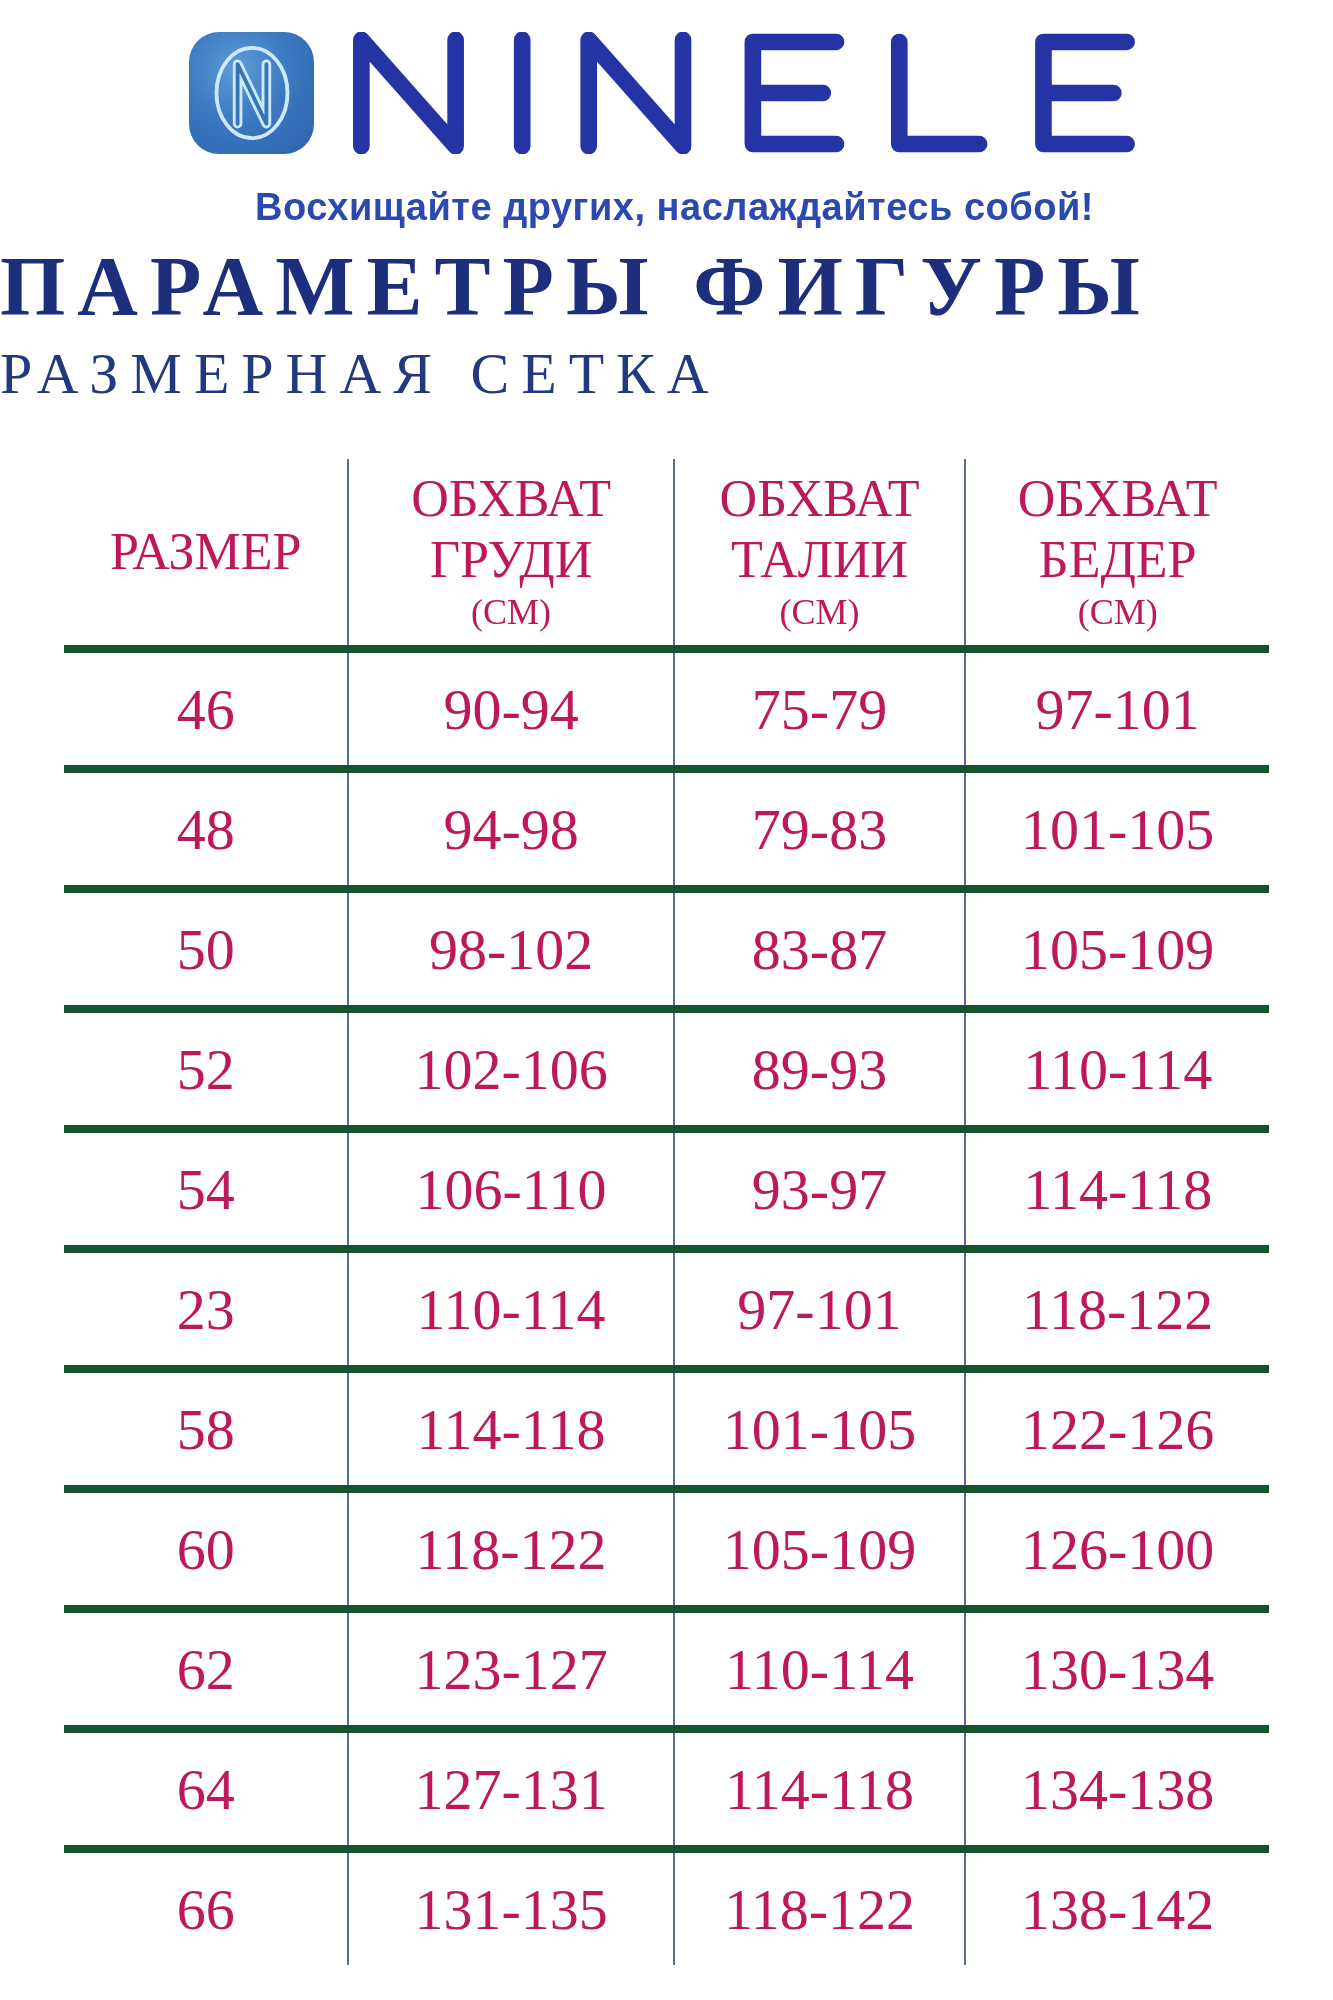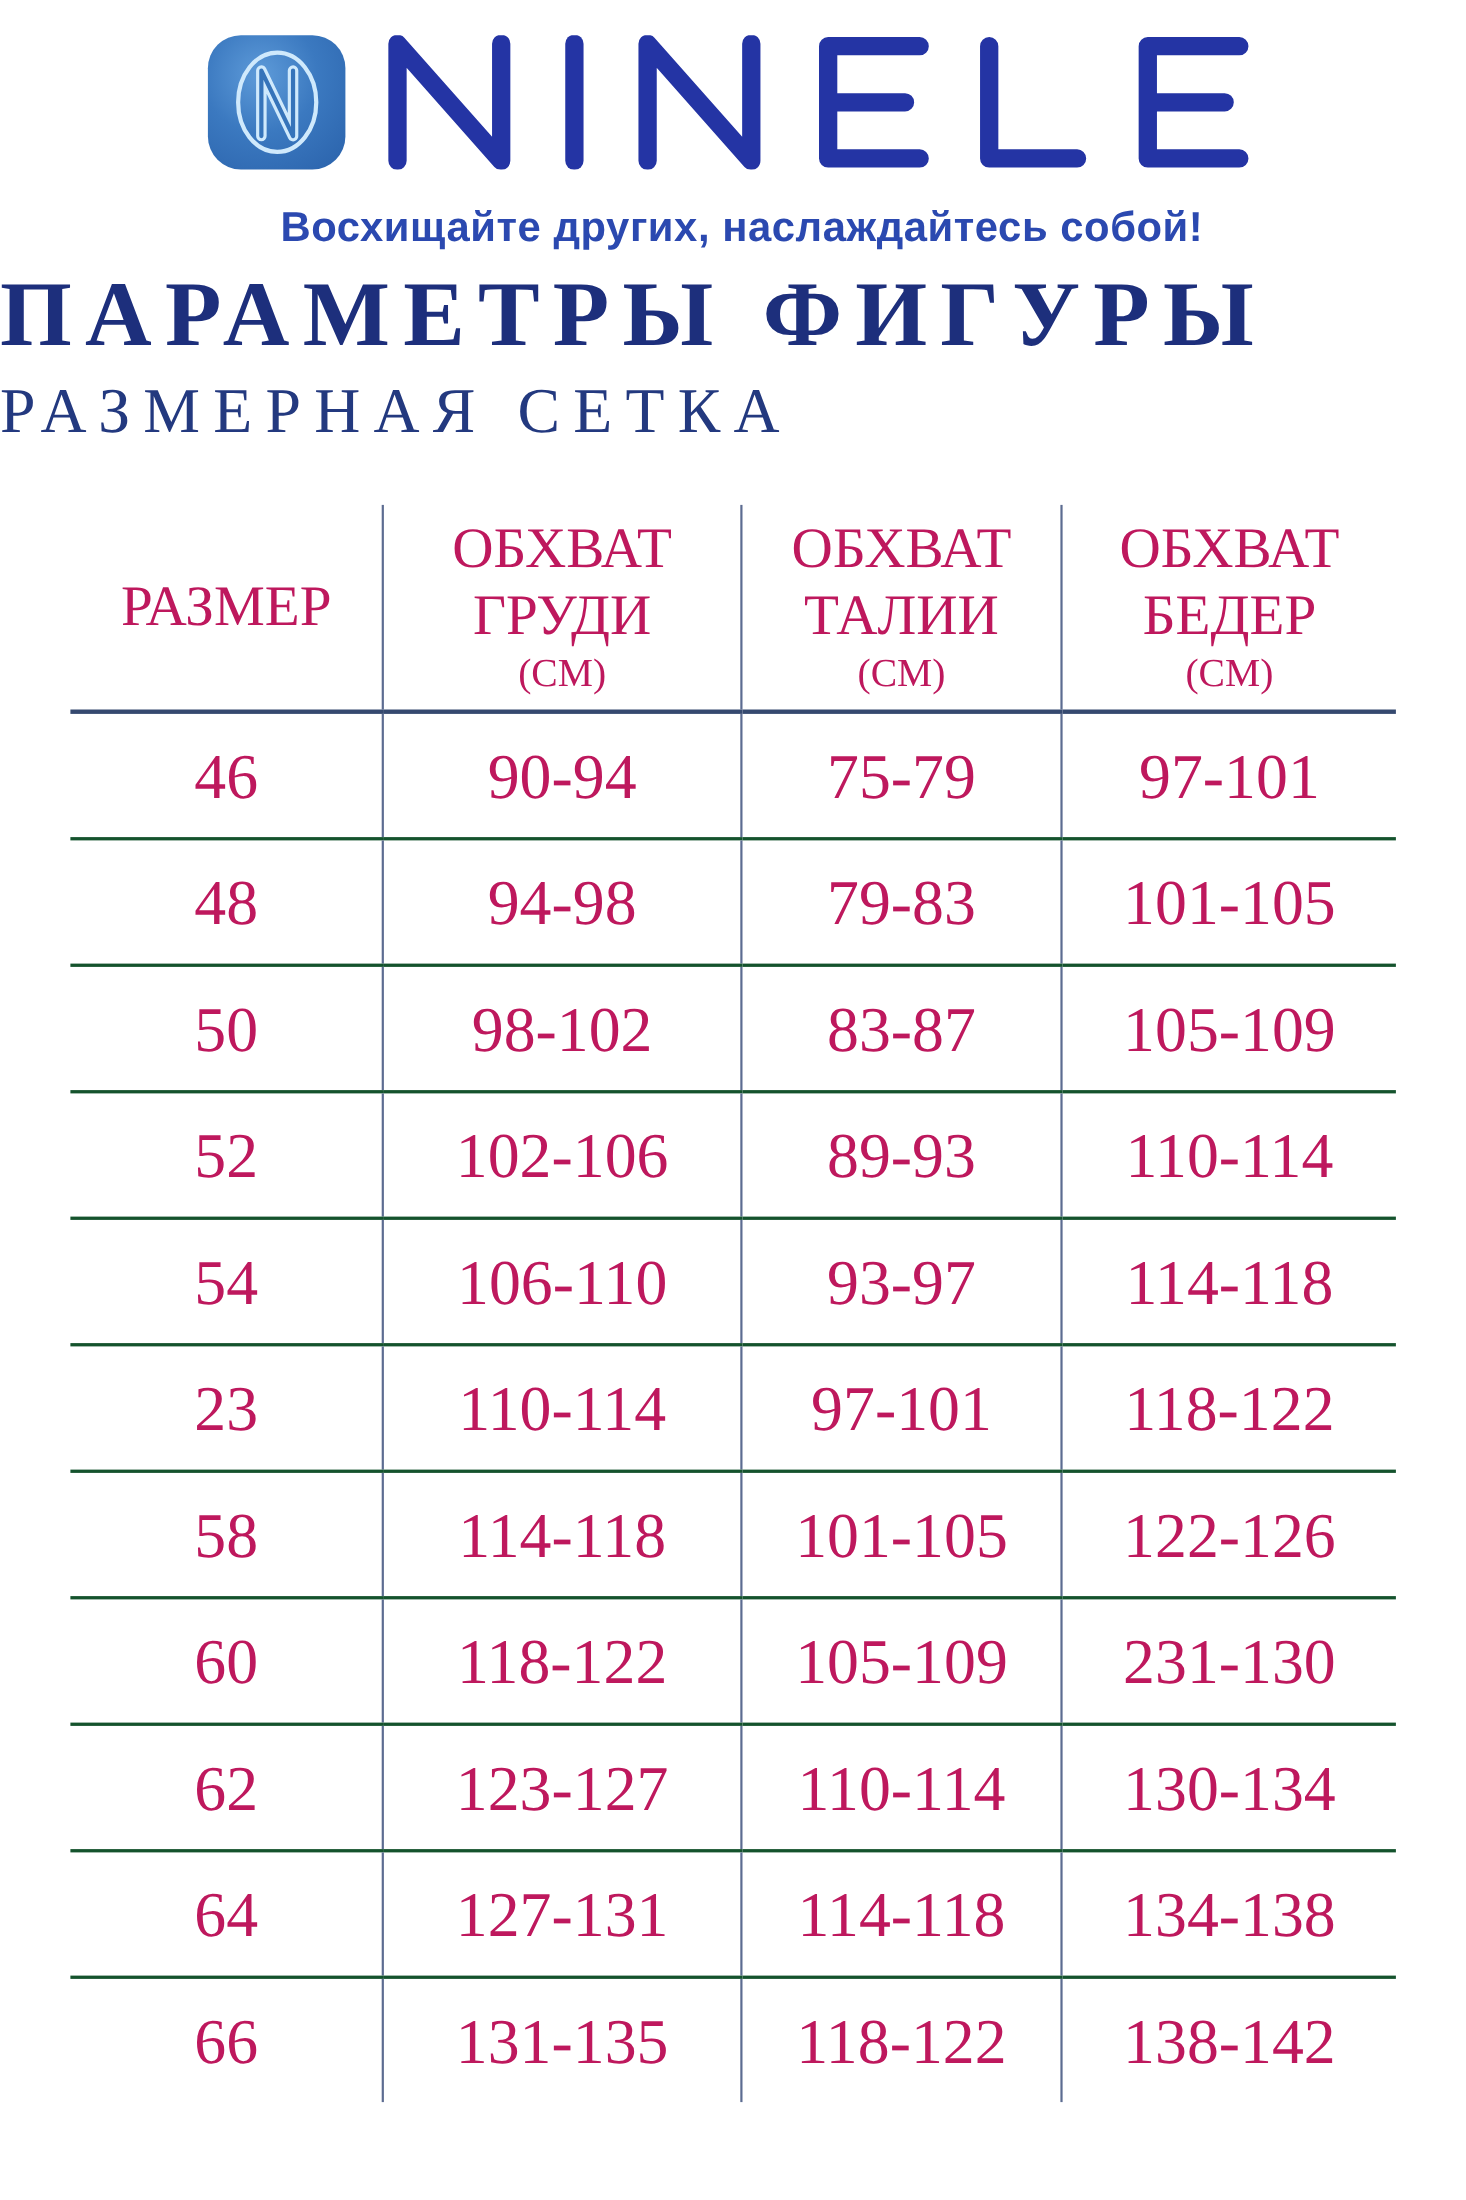--- a/index.html
+++ b/index.html
@@ -75,21 +75,21 @@
     height:186px;
     font-weight:normal;
     font-size:52px;
     line-height:1.16;
     border-bottom:4px solid #35496f;
   }
   .size-table thead th .unit { font-size:36px; line-height:1.25; }
   .size-table tbody td {
     height:112px;
     font-size:58px;
-    border-top:3px solid #14532d;
+    border-top:8px solid #14532d;
   }
   .size-table th:not(:first-child),
   .size-table td:not(:first-child) {
     border-left:2px solid #5c6c91;
   }
 
   .sr-only {
     position:absolute; width:1px; height:1px;
     overflow:hidden; clip:rect(0 0 0 0); white-space:nowrap;
   }
@@ -194,21 +194,21 @@
       <tr>
         <td>58</td>
         <td>114-118</td>
         <td>101-105</td>
         <td>122-126</td>
       </tr>
       <tr>
         <td>60</td>
         <td>118-122</td>
         <td>105-109</td>
-        <td>231-130</td>
+        <td>126-100</td>
       </tr>
       <tr>
         <td>62</td>
         <td>123-127</td>
         <td>110-114</td>
         <td>130-134</td>
       </tr>
       <tr>
         <td>64</td>
         <td>127-131</td>

